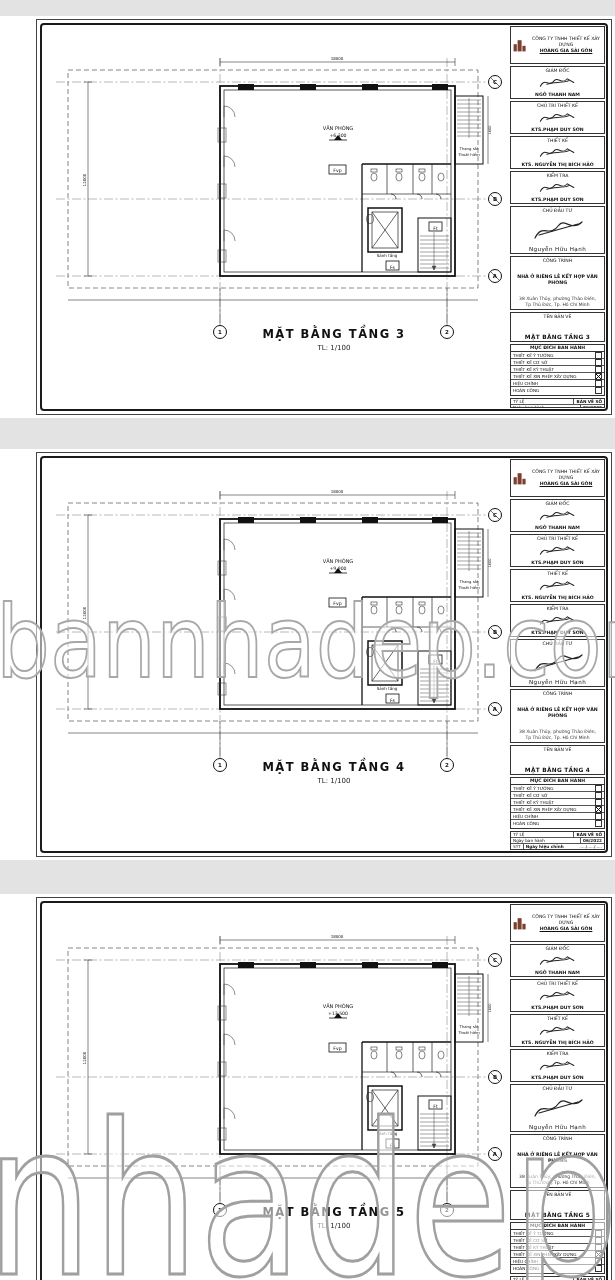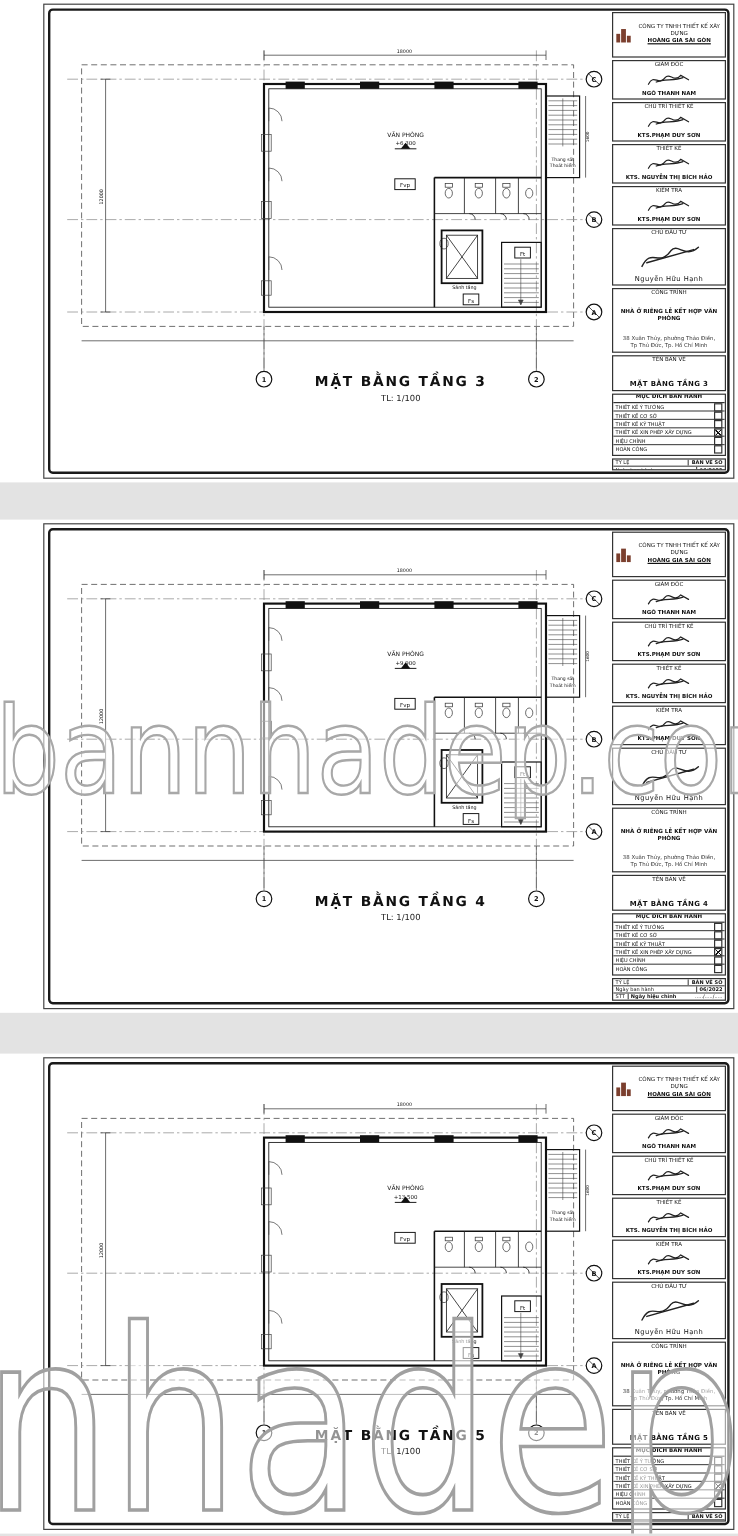--- a/index.html
+++ b/index.html
@@ -1,19 +1,19 @@
 <!DOCTYPE html>
 <html><head>
 <meta charset="utf-8">
 <style>
   html,body{margin:0;padding:0;}
   body{width:615px;height:1280px;overflow:hidden;background:#e3e3e3;
        font-family:"DejaVu Sans",sans-serif;color:#111;}
   .sheet{position:relative;width:615px;background:#fff;overflow:hidden;}
-  .sheet-1{height:402px;margin-bottom:31px;}
+  .sheet-1{height:402px;margin-bottom:31px;margin-top:16px;}
   .sheet-2{height:411px;margin-bottom:34px;}
   .sheet-3{height:400px;}
   .outer-border{position:absolute;left:36px;top:3px;right:3px;bottom:3px;border:1px solid #444;}
   .inner-border{position:absolute;left:40px;top:7px;right:7px;bottom:7px;border:2px solid #1a1a1a;border-radius:4px;}
   svg.plan{position:absolute;left:42px;top:8px;width:464px;height:336px;}
   
   .tb{position:absolute;top:10px;bottom:10px;right:10px;width:95px;display:flex;flex-direction:column;background:#fff;}
   .tb-box{border:1px solid #333;margin-bottom:2px;overflow:hidden;flex:0 0 auto;
           display:flex;flex-direction:column;align-items:center;justify-content:space-between;}
   .tb-company{height:34px;flex-direction:row;align-items:center;justify-content:flex-start;padding:1px;}

